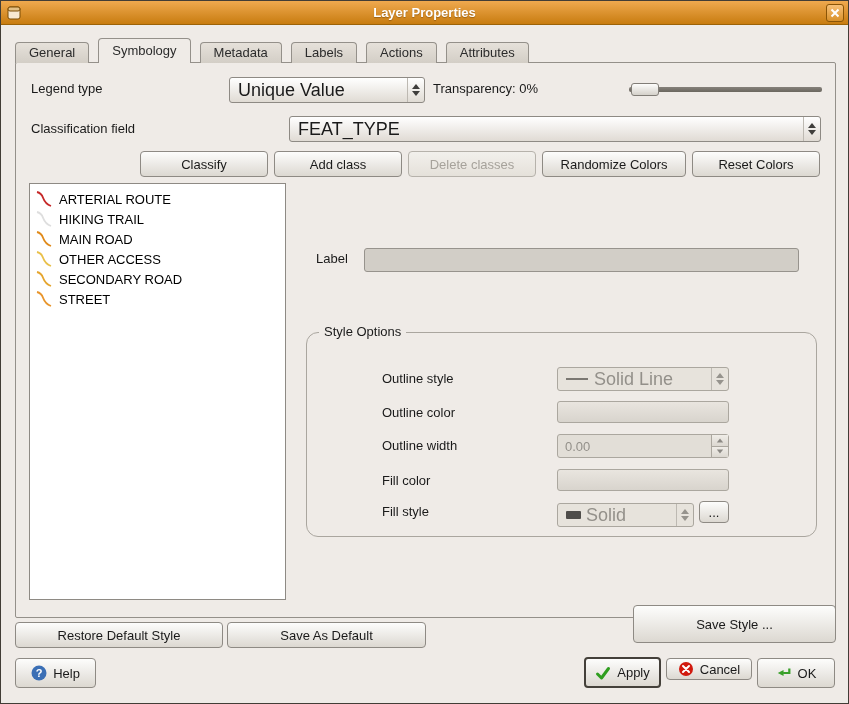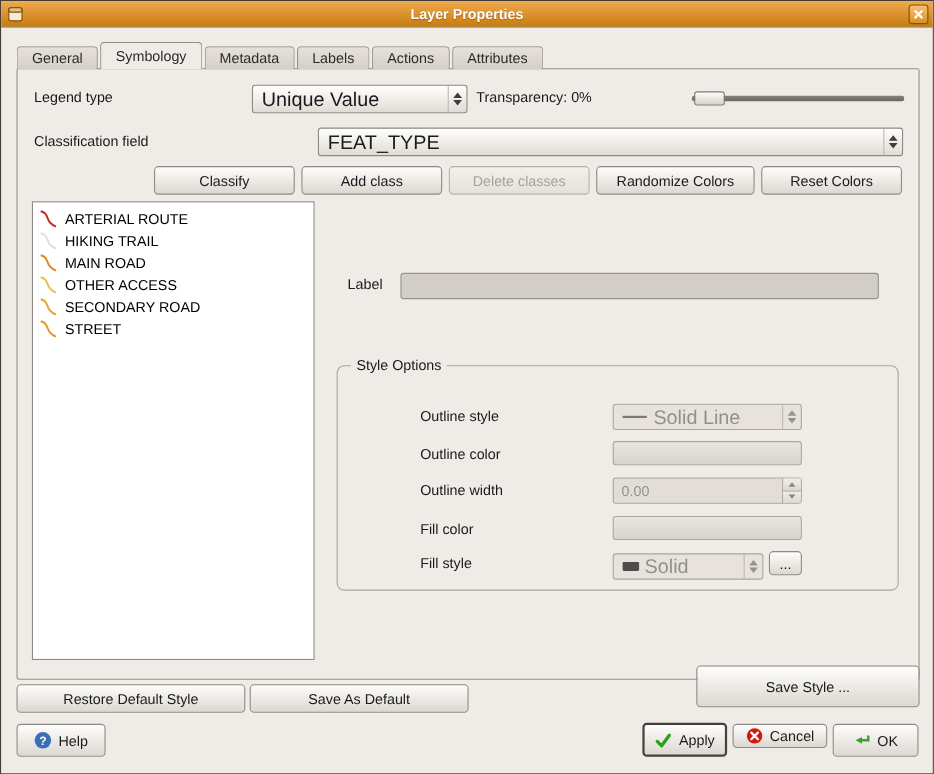--- a/index.html
+++ b/index.html
@@ -14,21 +14,21 @@
   .title{width:100%;text-align:center;color:#fff;font-weight:bold;font-size:13px;
     text-shadow:0 1px 1px rgba(90,50,0,.45)}
   .close-btn{position:absolute;right:4px;top:3px;width:18px;height:18px;cursor:pointer;
     border:1px solid #8a5406;border-radius:3px;background:linear-gradient(#f7c077,#d9912a);
     display:flex;align-items:center;justify-content:center}
 
   
   .tabbar{position:absolute;top:37px;left:14px;height:25px;display:flex;align-items:flex-end;z-index:3}
   .tab{height:21px;line-height:20px;padding:0 13px;font-size:13px;color:#2b2b2b;cursor:pointer;
     background:linear-gradient(#e6e1da,#d3cec6);border:1px solid #94908a;border-bottom:none;
-    border-radius:4px 4px 0 0;margin-right:2px}
+    border-radius:4px 4px 0 0;margin-right:9px}
   .tab.active{height:25px;line-height:24px;background:#efebe7;position:relative;z-index:4}
   .tabframe{position:absolute;left:14px;top:61px;width:821px;height:556px;
     border:1px solid #94908a;border-radius:2px;z-index:1}
 
   
   .lbl{position:absolute;font-size:13px;color:#1a1a1a;height:26px;line-height:26px;z-index:2;white-space:nowrap}
   .combo{position:absolute;display:flex;align-items:stretch;border:1px solid #8e8a84;border-radius:3px;
     background:linear-gradient(#ffffff,#e0dbd4);font-size:18px;color:#1a1a1a;z-index:2;cursor:pointer}
   .combo .ctext{flex:1;padding:0 8px;display:flex;align-items:center;white-space:nowrap;overflow:hidden}
   .combo .arrows{width:17px;display:flex;flex-direction:column;align-items:center;justify-content:center;gap:2px;
@@ -55,21 +55,21 @@
     background:linear-gradient(#fdfdfc,#d5d1ca);border:1px solid #817d77;z-index:3;cursor:grab}
 
   
   .listbox{position:absolute;left:28px;top:182px;width:257px;height:417px;background:#fff;
     border:1px solid #8e8a84;z-index:2;padding-top:5px;overflow:hidden}
   .list-item{display:flex;align-items:center;height:20px;padding-left:4px;font-size:13px;color:#000;cursor:pointer}
   .list-item svg{margin-right:5px;flex:0 0 auto}
 
   
   .groupbox{position:absolute;left:305px;top:331px;width:511px;height:205px;
-    border:1px solid #aaa69f;border-radius:7px;z-index:2}
+    border:1px solid #aaa69f;border-radius:12px;z-index:2}
   .group-title{position:absolute;top:-9px;left:12px;background:#efebe7;padding:0 5px;font-size:13px;color:#1a1a1a}
   .g-lbl{position:absolute;left:75px;font-size:13px;color:#1a1a1a;height:24px;line-height:24px;white-space:nowrap}
   .g-ctl{position:absolute;left:250px;width:172px}
 
   .spin{position:absolute;display:flex;align-items:stretch;border:1px solid #aba79f;border-radius:3px;
     background:#e2ded7;font-size:13px;color:#93908a;z-index:2}
   .spin .stext{flex:1;padding:11px 7px;display:flex;align-items:center}
   .spin .sbtns{width:17px;display:flex;flex-direction:column;border-left:1px solid #aba79f}
   .spin .sbtns div{flex:1;display:flex;align-items:center;justify-content:center;background:linear-gradient(#f0ede8,#dcd8d1)}
   .spin .sbtns div:first-child{border-bottom:1px solid #aba79f}

